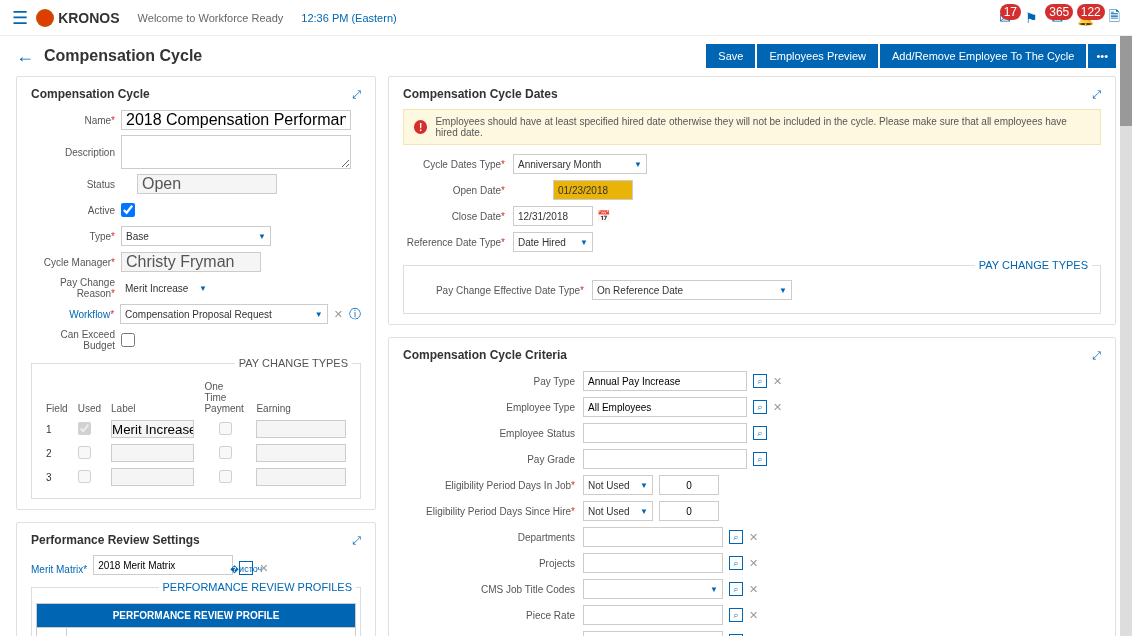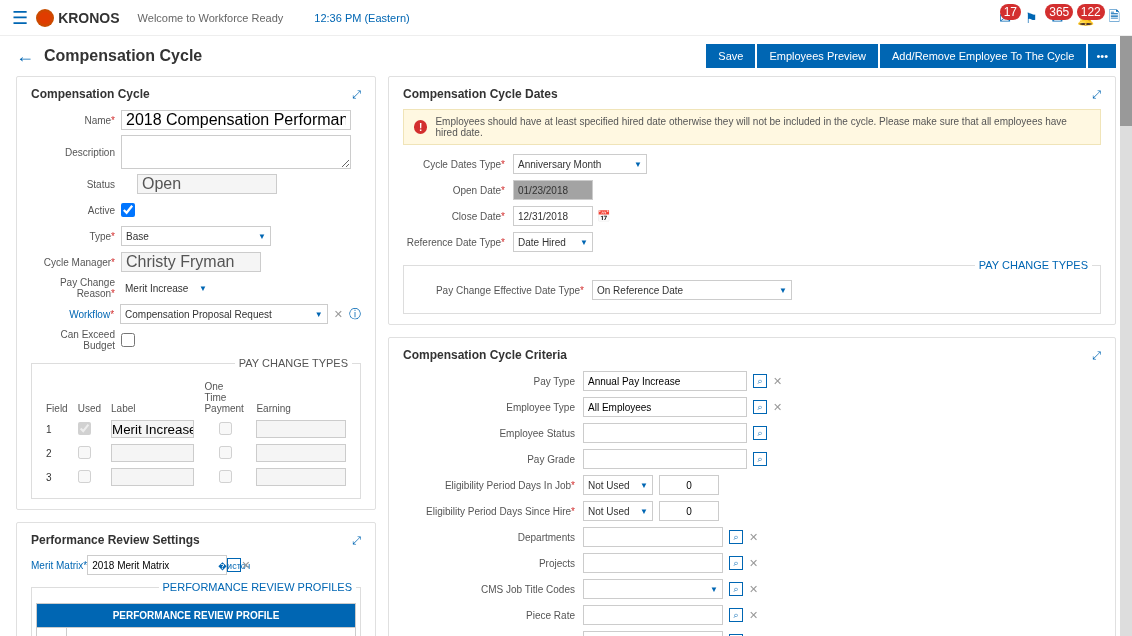--- a/index.html
+++ b/index.html
@@ -2,21 +2,21 @@
 <html><head>
 <meta charset="utf-8">
 <style>
 * { box-sizing: border-box; margin: 0; padding: 0; }
 body { font-family: Arial, sans-serif; font-size: 11px; background: #fff; color: #333; }
 .topbar { display: flex; align-items: center; padding: 4px 12px; border-bottom: 1px solid #eee; height: 36px; }
 .hamburger { color: #0066b3; font-size: 18px; margin-right: 8px; cursor: pointer; }
 .logo { display: flex; align-items: center; font-weight: bold; font-size: 14px; color: #333; margin-right: 18px; }
 .logo-swirl { width: 18px; height: 18px; background: radial-gradient(circle, #e03c00 40%, #b50 80%); border-radius: 50%; margin-right: 4px; }
 .welcome { color: #666; margin-right: 18px; }
-.time { color: #0066b3; margin-left: 13px; }
+.time { color: #0066b3; }
 .top-spacer { flex: 1; }
 .top-icons { display: flex; gap: 14px; align-items: center; }
 .icon-btn { position: relative; color: #0066b3; font-size: 14px; cursor: pointer; }
 .badge { position: absolute; top: -6px; right: -10px; background: #d32f2f; color: #fff; border-radius: 8px; font-size: 12px; padding: 1px 4px; min-width: 12px; text-align: center; }
 
 .page-head { display: flex; align-items: center; padding: 8px 16px; }
 .back-arrow { color: #0066b3; font-size: 18px; margin-right: 10px; cursor: pointer; }
 .page-title { font-size: 16px; font-weight: bold; color: #333; flex: 1; }
 .action-bar { display: flex; gap: 2px; }
 .btn-primary { background: #0066b3; color: #fff; border: none; padding: 6px 12px; font-size: 11px; cursor: pointer; }
@@ -55,31 +55,31 @@
 .mini-table .cell-input { width: 100%; height: 18px; border: 1px solid #ccc; background: #f5f5f5; }
 
 .alert { background: #fff8e1; border: 1px solid #f0e4b8; padding: 6px 10px; display: flex; align-items: center; gap: 8px; font-size: 10px; color: #555; margin-bottom: 8px; }
 .alert-icon { width: 14px; height: 14px; border-radius: 50%; background: #d32f2f; color: #fff; display: inline-flex; align-items: center; justify-content: center; font-size: 10px; font-weight: bold; }
 
 .form-row-r { display: flex; align-items: center; margin-bottom: 4px; min-height: 22px; }
 .form-label-r { width: 180px; text-align: right; padding-right: 8px; font-size: 10px; color: #555; }
 .form-label-r.req::after { content: "*"; color: #d32f2f; }
 .val-input { width: 140px; height: 20px; border: 1px solid #ccc; padding: 0 4px; font-size: 10px; background: #fff; display: flex; align-items: center; justify-content: space-between; }
 .date-box { width: 80px; height: 20px; border: 1px solid #ccc; padding: 0 4px; font-size: 10px; display: flex; align-items: center; background: #fff; }
-.date-box.ro { background: #a3a3a3; }
+.date-box.ro { background: #eab308; margin-left: 40px; }
 .cal-icon { color: #0066b3; font-size: 11px; margin-left: 4px; cursor: pointer; }
 .num-box { width: 60px; height: 20px; border: 1px solid #ccc; text-align: center; font-size: 10px; margin-left: 6px; }
 
 .profile-table { border: 1px solid #ccc; margin-top: 6px; }
 .profile-head { background: #0066b3; color: #fff; text-align: center; padding: 6px; font-size: 10px; font-weight: bold; }
 .profile-row { display: flex; align-items: center; border-top: 1px solid #ccc; }
 .profile-row .x { width: 30px; text-align: center; color: #666; cursor: pointer; border-right: 1px solid #ccc; padding: 6px 0; }
 .profile-row .txt { padding: 6px 8px; font-size: 10px; }
 
-.merit-row { display: flex; align-items: center; gap: 0; margin-bottom: 6px; }
+.merit-row { display: flex; align-items: flex-end; gap: 6px; margin-bottom: 6px; }
 .merit-label { color: #0066b3; font-size: 10px; }
 .merit-input { flex: 1; max-width: 140px; height: 20px; border: 1px solid #ccc; padding: 0 4px; font-size: 10px; }
 
 .scroll-right { position: absolute; right: 0; top: 36px; bottom: 0; width: 12px; background: #ddd; }
 .scroll-thumb { background: #999; width: 100%; height: 90px; position: absolute; top: 0; }
 
 .criteria-input { width: 164px; height: 20px; border: 1px solid #ccc; padding: 0 4px; font-size: 10px; background: #fff; }
 .dept-input { width: 140px; height: 20px; border: 1px solid #ccc; background: #fff; }
 </style>
 </head>

